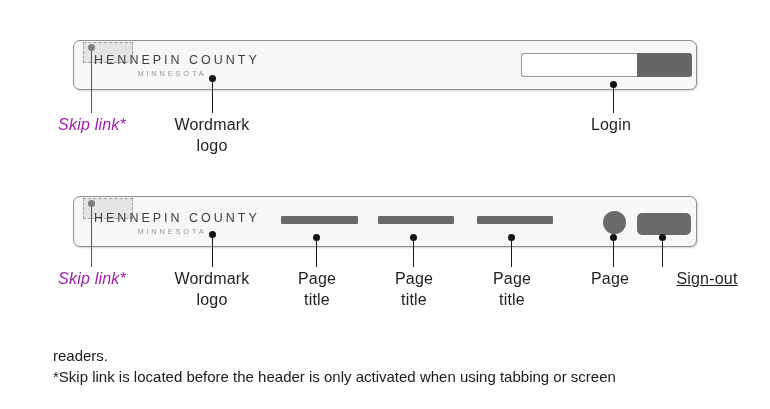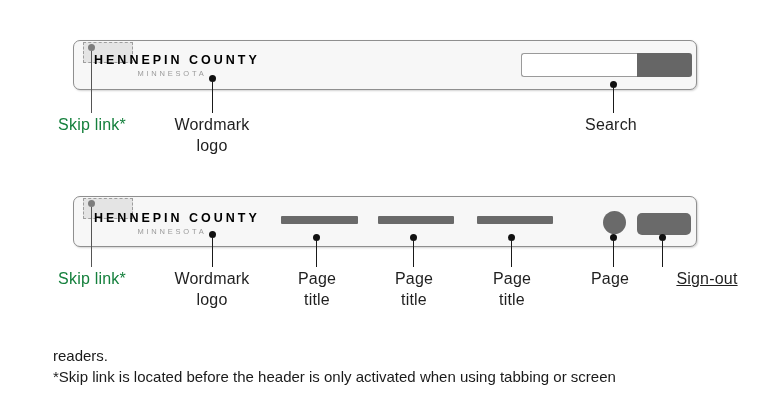--- a/index.html
+++ b/index.html
@@ -10,21 +10,21 @@
   .hdr{position:absolute;left:73px;width:624px;background:#f7f7f7;
        border:1px solid #8f8f8f;border-radius:7px;
        box-shadow:1px 1px 2px rgba(0,0,0,0.18);box-sizing:border-box;}
   .hdr1{top:40px;height:50px;}
   .hdr2{top:196px;height:51px;}
 
   .skipbox{position:absolute;left:9px;top:1px;width:50px;height:21px;
            background:#e4e4e4;border:1px dashed #9e9e9e;box-sizing:border-box;}
 
   .wordmark{position:absolute;left:20px;top:12px;width:156px;text-align:center;cursor:default;}
-  .wm-title{font-size:12.5px;font-weight:bold;letter-spacing:3px;color:#000000;white-space:nowrap;}
+  .wm-title{font-size:12.5px;font-weight:normal;letter-spacing:3px;color:#404040;white-space:nowrap;}
   .wm-sub{font-size:7.5px;letter-spacing:2.8px;color:#9a9a9a;margin-top:2px;white-space:nowrap;}
 
   
   .searchwrap{position:absolute;left:447px;top:12px;display:flex;}
   .searchinput{width:116px;height:24px;background:#ffffff;border:1px solid #9a9a9a;
                border-right:none;border-radius:3px 0 0 3px;box-sizing:border-box;
                outline:none;padding:0 6px;font-size:12px;}
   .searchbtn{width:55px;height:24px;background:#666666;border:none;
              border-radius:0 3px 3px 0;cursor:pointer;}
 
@@ -38,21 +38,21 @@
   .signoutbtn{position:absolute;left:563px;top:16px;width:54px;height:22px;
               border-radius:5px;background:#6a6a6a;border:none;}
 
   
   .dot{position:absolute;width:7px;height:7px;border-radius:50%;background:#111111;z-index:5;}
   .dot.gray{background:#7d7d7d;}
   .cline{position:absolute;width:1px;background:#1a1a1a;z-index:4;}
   .cline.gray{background:#555555;}
   .lbl{position:absolute;width:140px;text-align:center;font-size:16px;line-height:21px;
        color:#1f1f1f;white-space:pre-line;letter-spacing:0.2px;}
-  .lbl.muted{color:#15803d;}
+  .lbl.muted{color:#a21caf;font-style:italic;}
 
   .footnote{position:absolute;left:53px;top:345px;font-size:15px;line-height:21px;color:#1a1a1a;}
 </style>
 </head>
 <body>
 
 <div class="stage">
 
   <div class="hdr hdr1">
     <div class="skipbox"></div>
@@ -83,21 +83,21 @@
   <div class="cline gray" style="left:91px;top:51px;height:62px;"></div>
   <div class="lbl muted" style="left:22px;top:114px;">Skip link*</div>
 
   <div class="dot" style="left:209px;top:75px;"></div>
   <div class="cline" style="left:212px;top:82px;height:31px;"></div>
   <div class="lbl" style="left:142px;top:114px;">Wordmark
 logo</div>
 
   <div class="dot" style="left:610px;top:81px;"></div>
   <div class="cline" style="left:613px;top:88px;height:25px;"></div>
-  <div class="lbl" style="left:541px;top:114px;">Search</div>
+  <div class="lbl" style="left:541px;top:114px;">Login</div>
 
   <div class="dot gray" style="left:88px;top:200px;"></div>
   <div class="cline gray" style="left:91px;top:207px;height:60px;"></div>
   <div class="lbl muted" style="left:22px;top:268px;">Skip link*</div>
 
   <div class="dot" style="left:209px;top:231px;"></div>
   <div class="cline" style="left:212px;top:238px;height:29px;"></div>
   <div class="lbl" style="left:142px;top:268px;">Wordmark
 logo</div>
 

